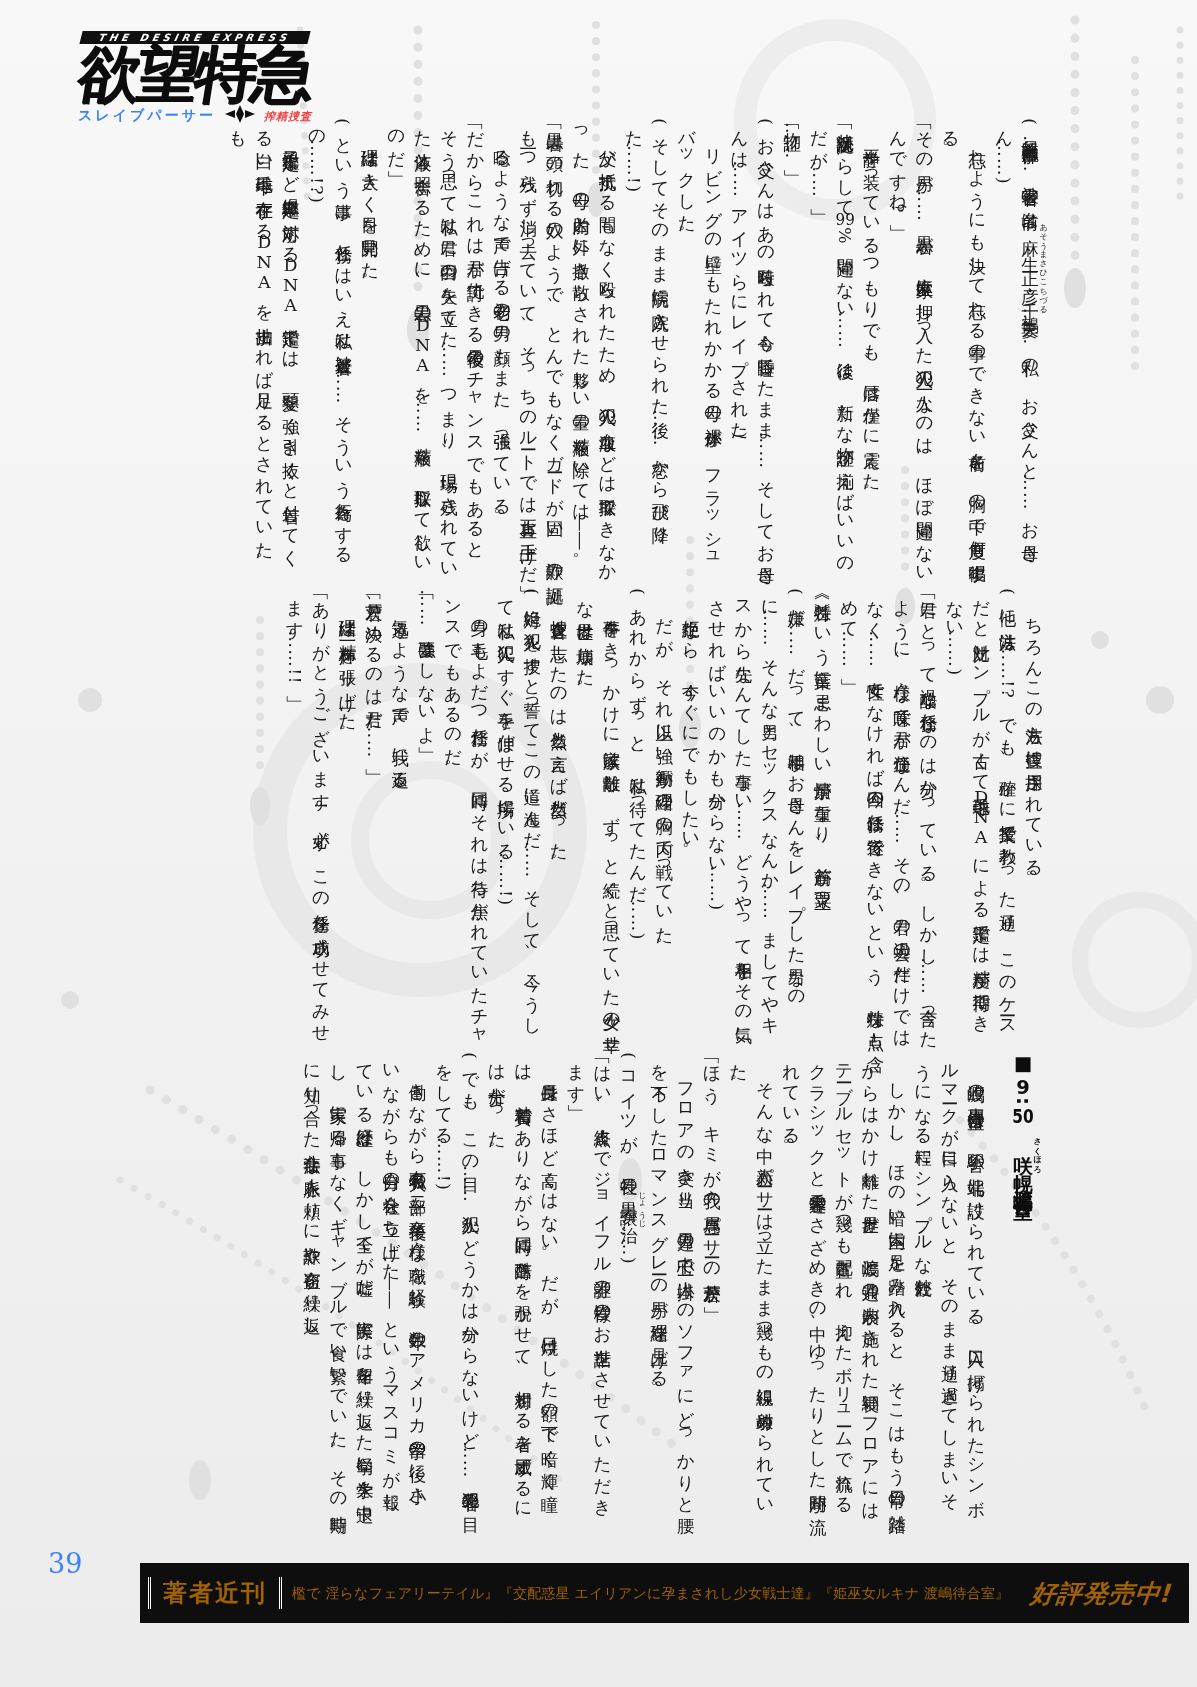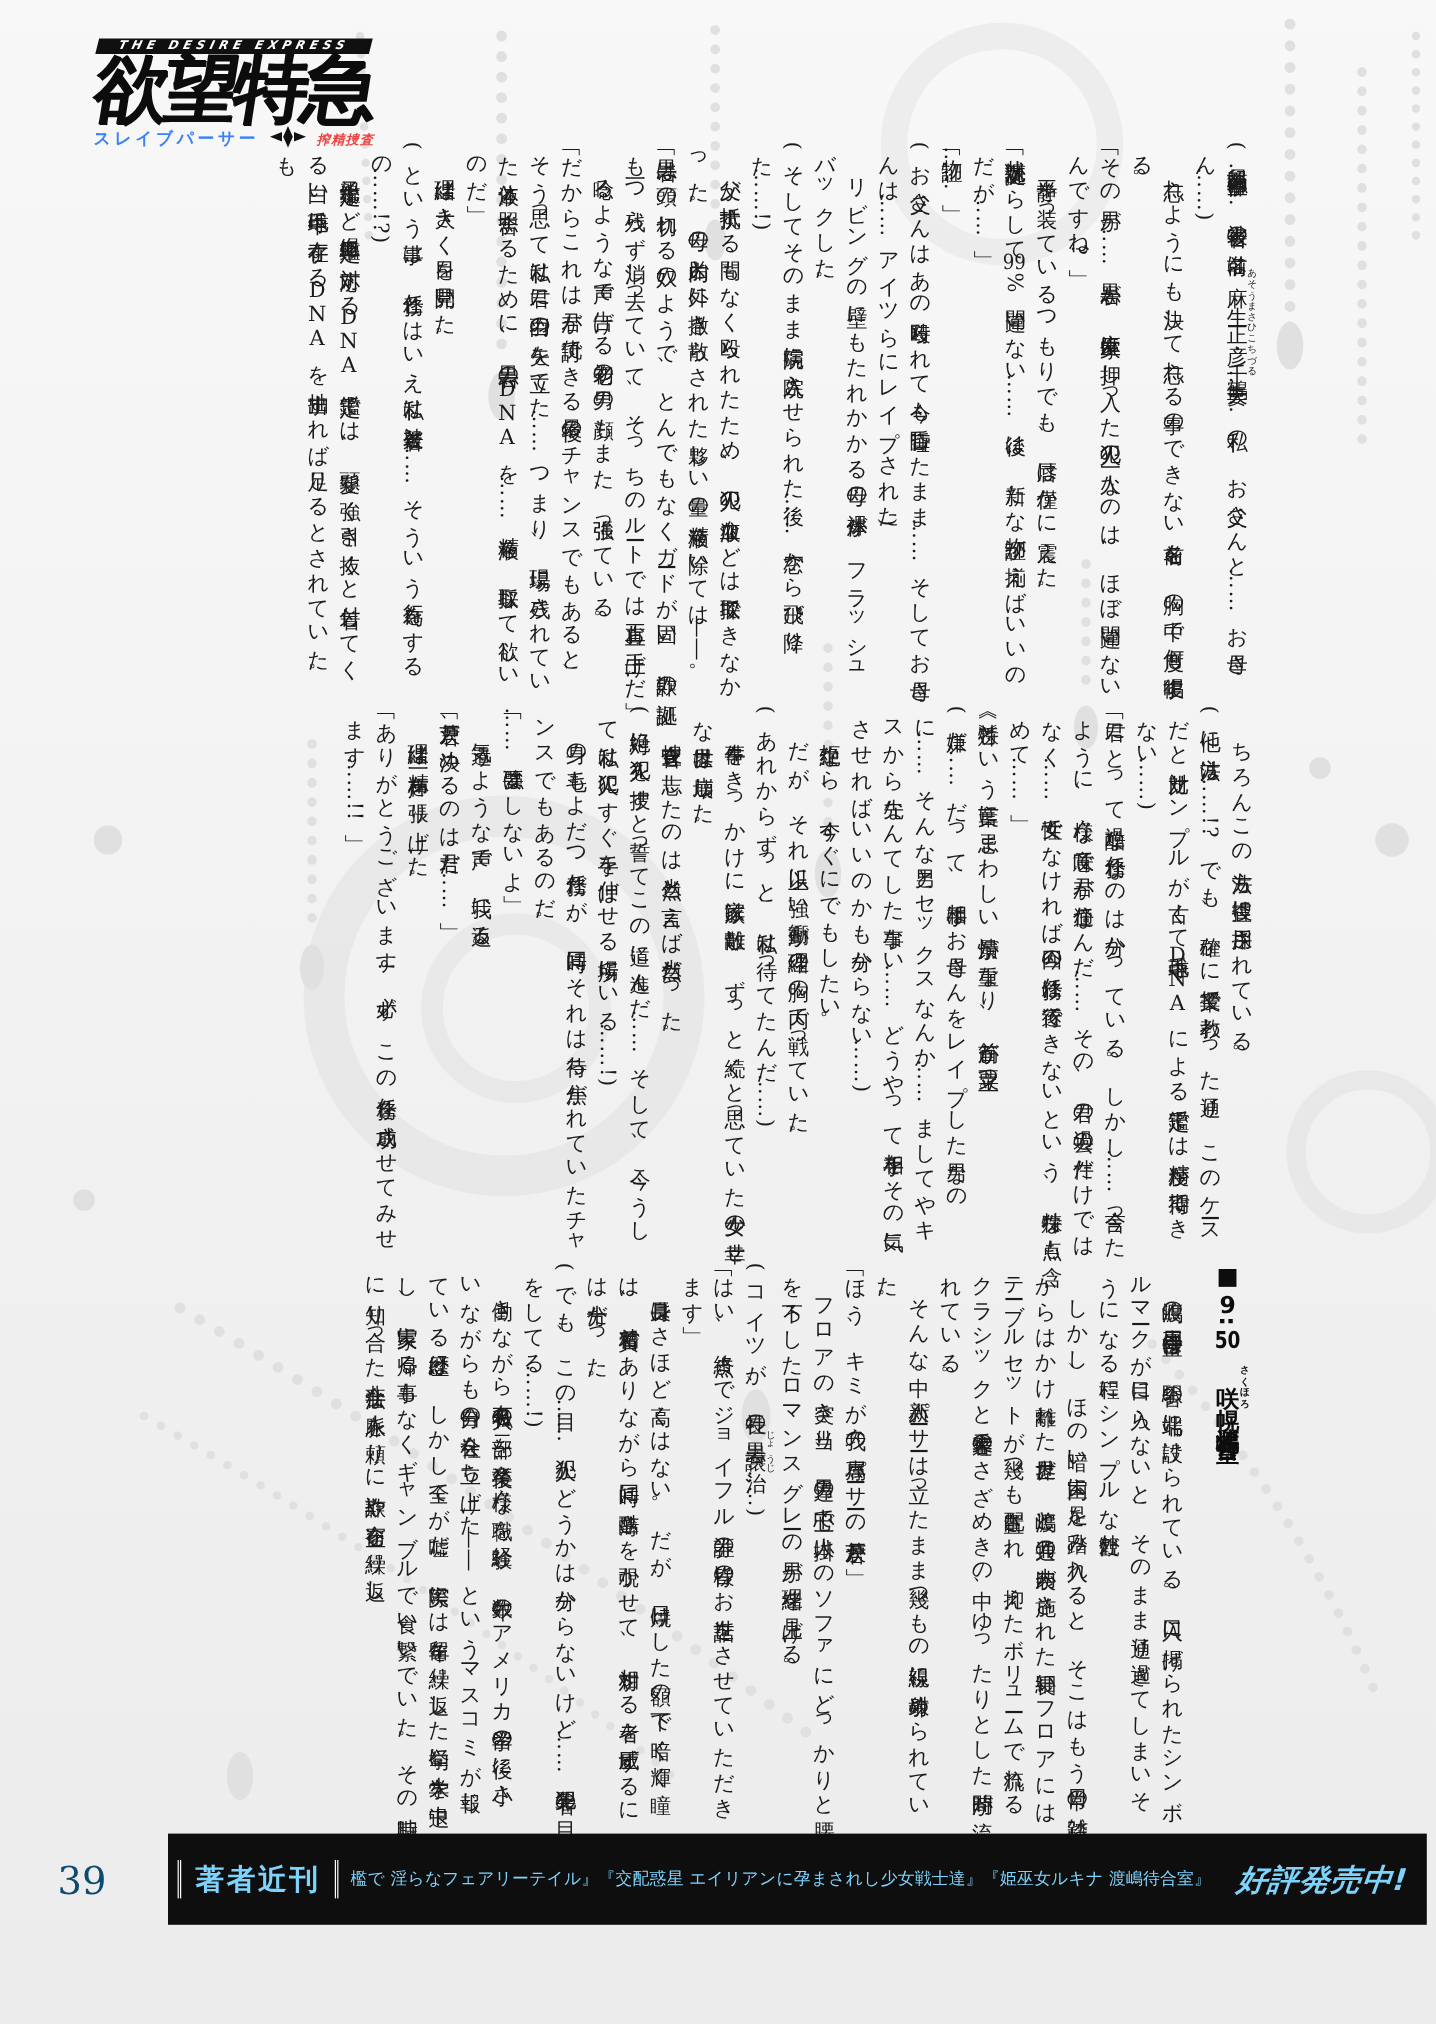--- a/index.html
+++ b/index.html
@@ -29,30 +29,30 @@
   #band2{top:588px;right:150px;height:458px;width:916px;}
   #band3{top:1052px;right:138px;height:462px;width:928px;}
   .para{margin:0;text-indent:1em;}
   .para.noindent{text-indent:0;}
   .sec-head{font-family:"DejaVu Sans",sans-serif;font-weight:bold;font-size:19.5px;letter-spacing:2.5px;
     margin:0 18px 0 20px;text-indent:0;color:#0d0d0d;}
   .tcy{text-combine-upright:all;}
   .up{text-orientation:upright;letter-spacing:0;}
   ruby rt{font-size:8px;letter-spacing:0;}
   
-  #footer{position:absolute;left:140px;top:1528px;width:1049px;height:76px;background:#0e0e0e;
-    display:flex;align-items:center;z-index:3;color:#7dd3fc;font-family:"DejaVu Sans",sans-serif;}
+  #footer{position:absolute;left:140px;top:1563px;width:1049px;height:60px;background:#0e0e0e;
+    display:flex;align-items:center;z-index:3;color:#a16207;font-family:"DejaVu Sans",sans-serif;}
   .f-label{font-size:24px;font-weight:bold;letter-spacing:2px;padding:0 12px;margin-left:8px;
     border-left:3px double #fff;border-right:3px double #fff;white-space:nowrap;}
   .f-lines{flex:1;font-size:14px;line-height:1.6;letter-spacing:0.2px;padding:0 10px;min-width:0;}
   .f-line{white-space:nowrap;}
   .f-burst{font-size:25px;font-weight:bold;font-style:italic;white-space:nowrap;
     padding:0 16px 0 4px;transform:skewX(-6deg);letter-spacing:1px;}
   
-  #pagenum{position:absolute;left:48px;top:1548px;font-size:32px;color:#0c4a6e;z-index:3;
+  #pagenum{position:absolute;left:48px;top:1548px;font-size:27px;color:#3b82f6;z-index:3;
     font-family:"DejaVu Serif",serif;}
 </style>
 </head>
 <body>
 
 <svg id="decor" width="1197" height="1687" viewBox="0 0 1197 1687" xmlns="http://www.w3.org/2000/svg">
   <g stroke="#e0e0e0" fill="none" stroke-linecap="round">
 
     <line x1="418" y1="30" x2="418" y2="300" stroke-width="9" stroke-dasharray="0.1 17"></line>
     <line x1="596" y1="25" x2="596" y2="175" stroke-width="8" stroke-dasharray="0.1 16"></line>

